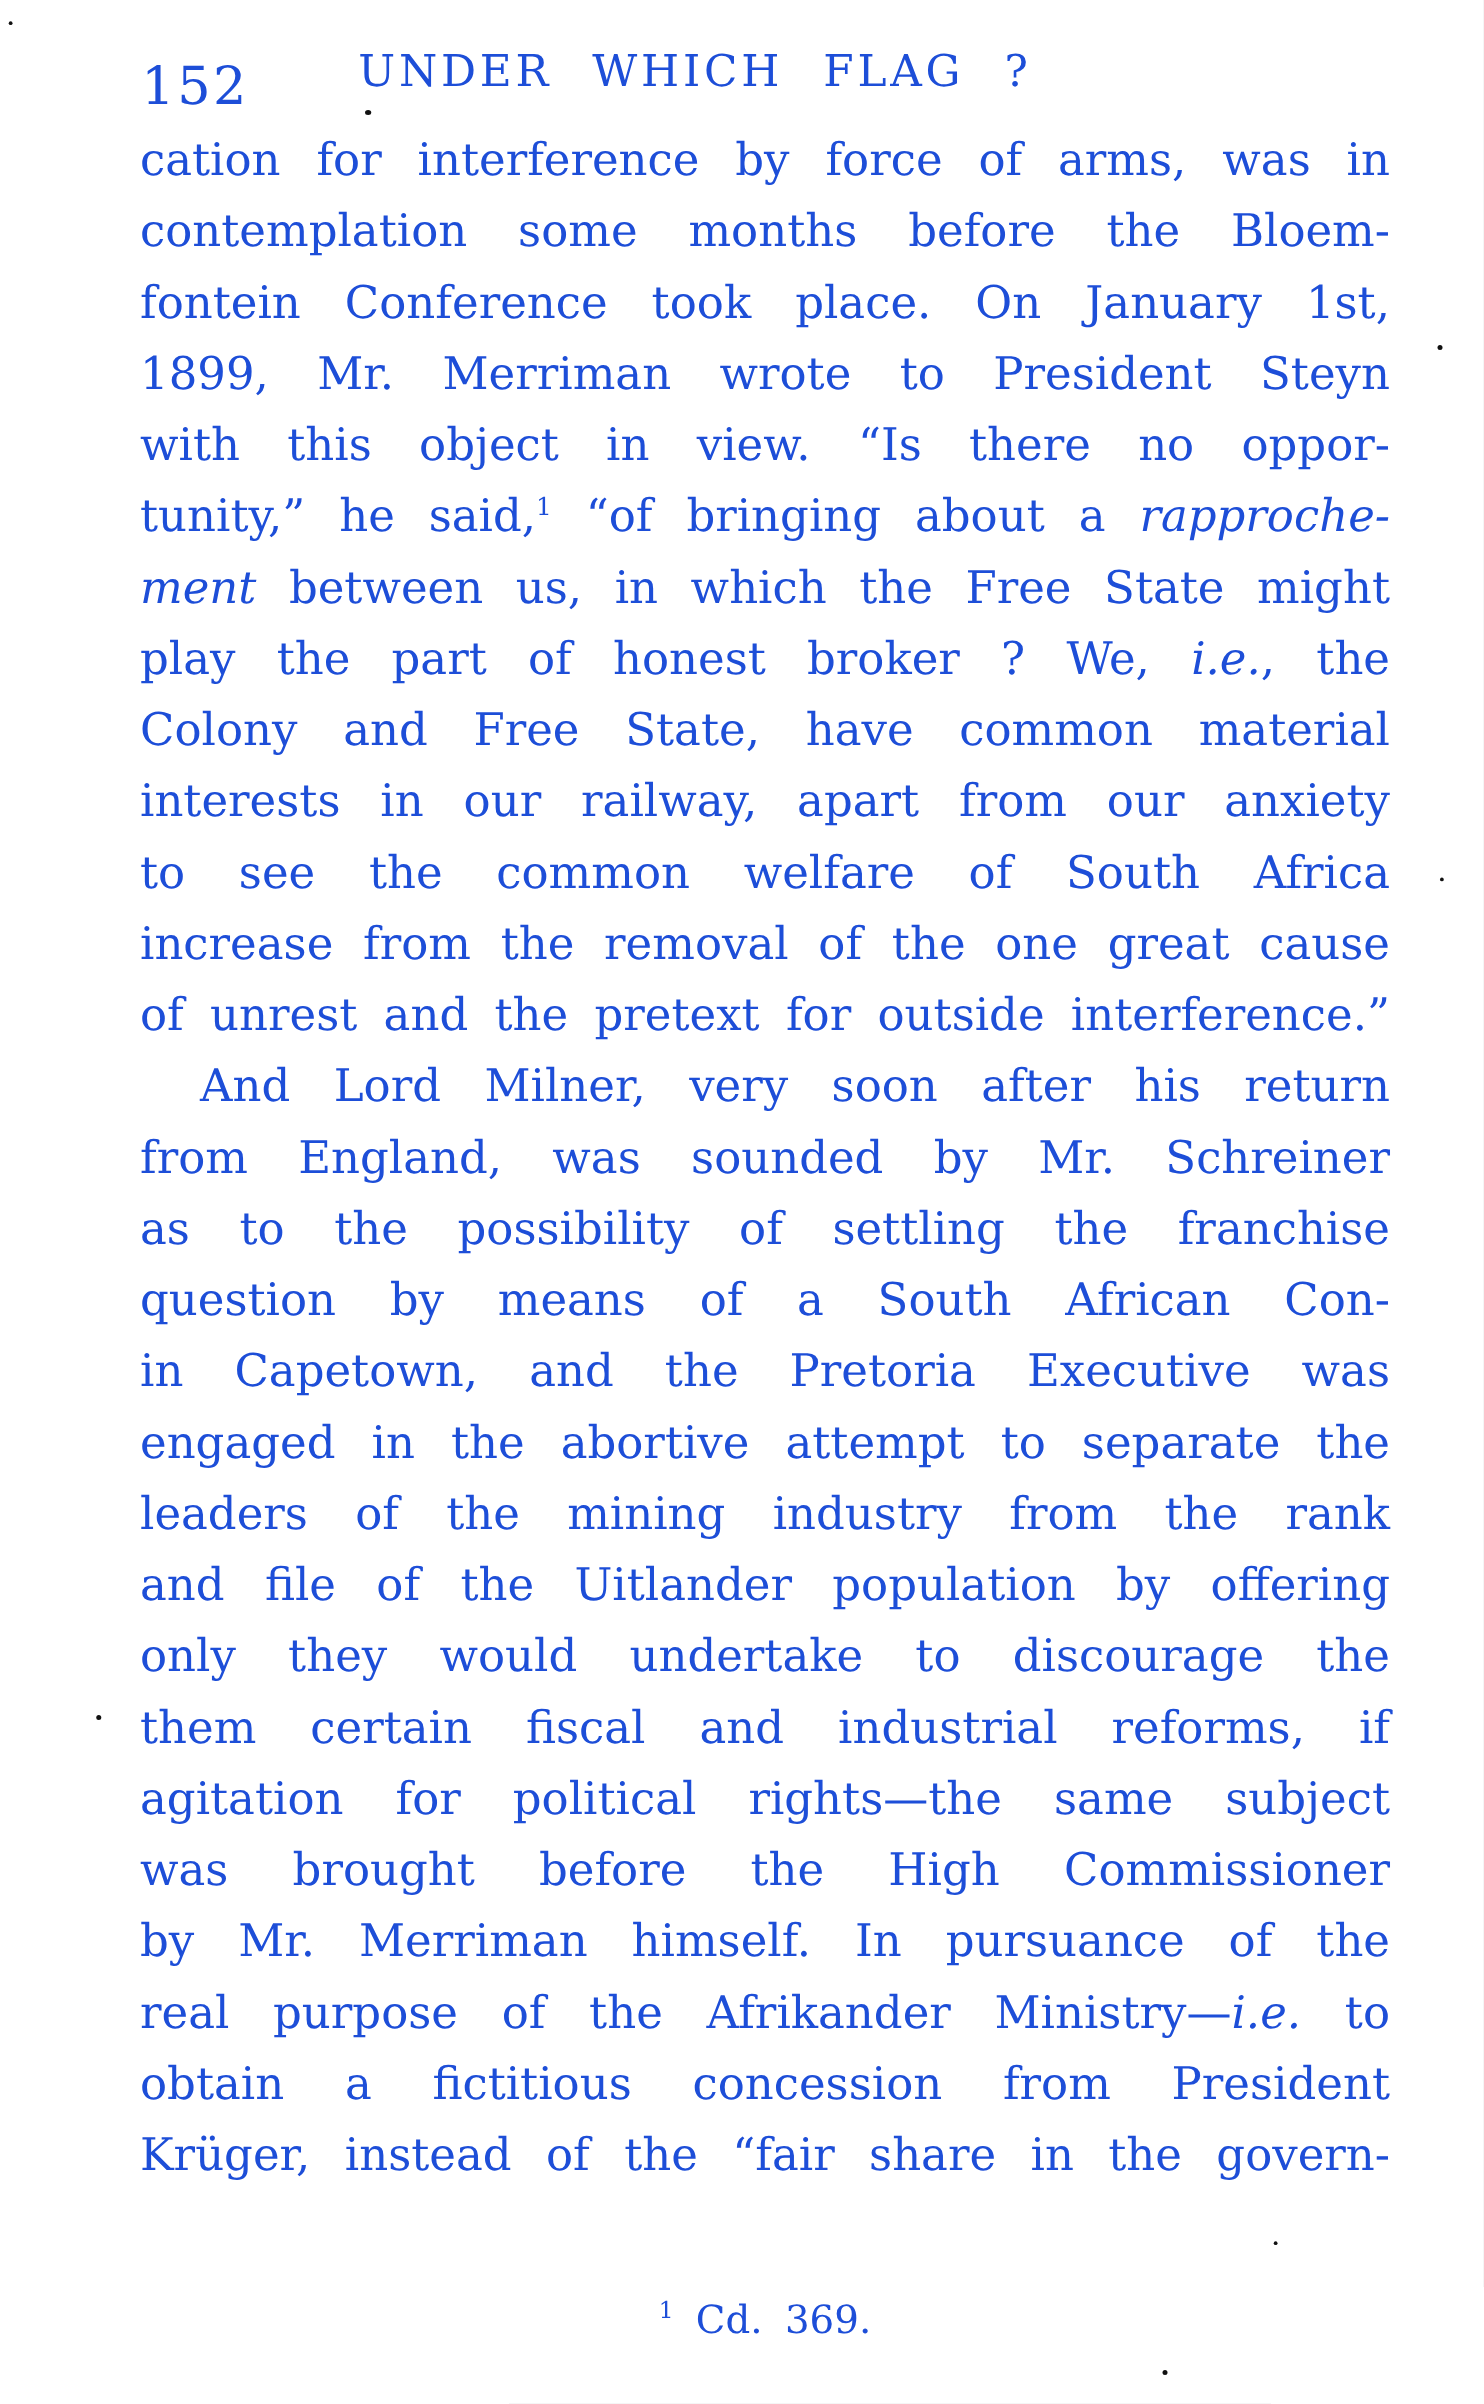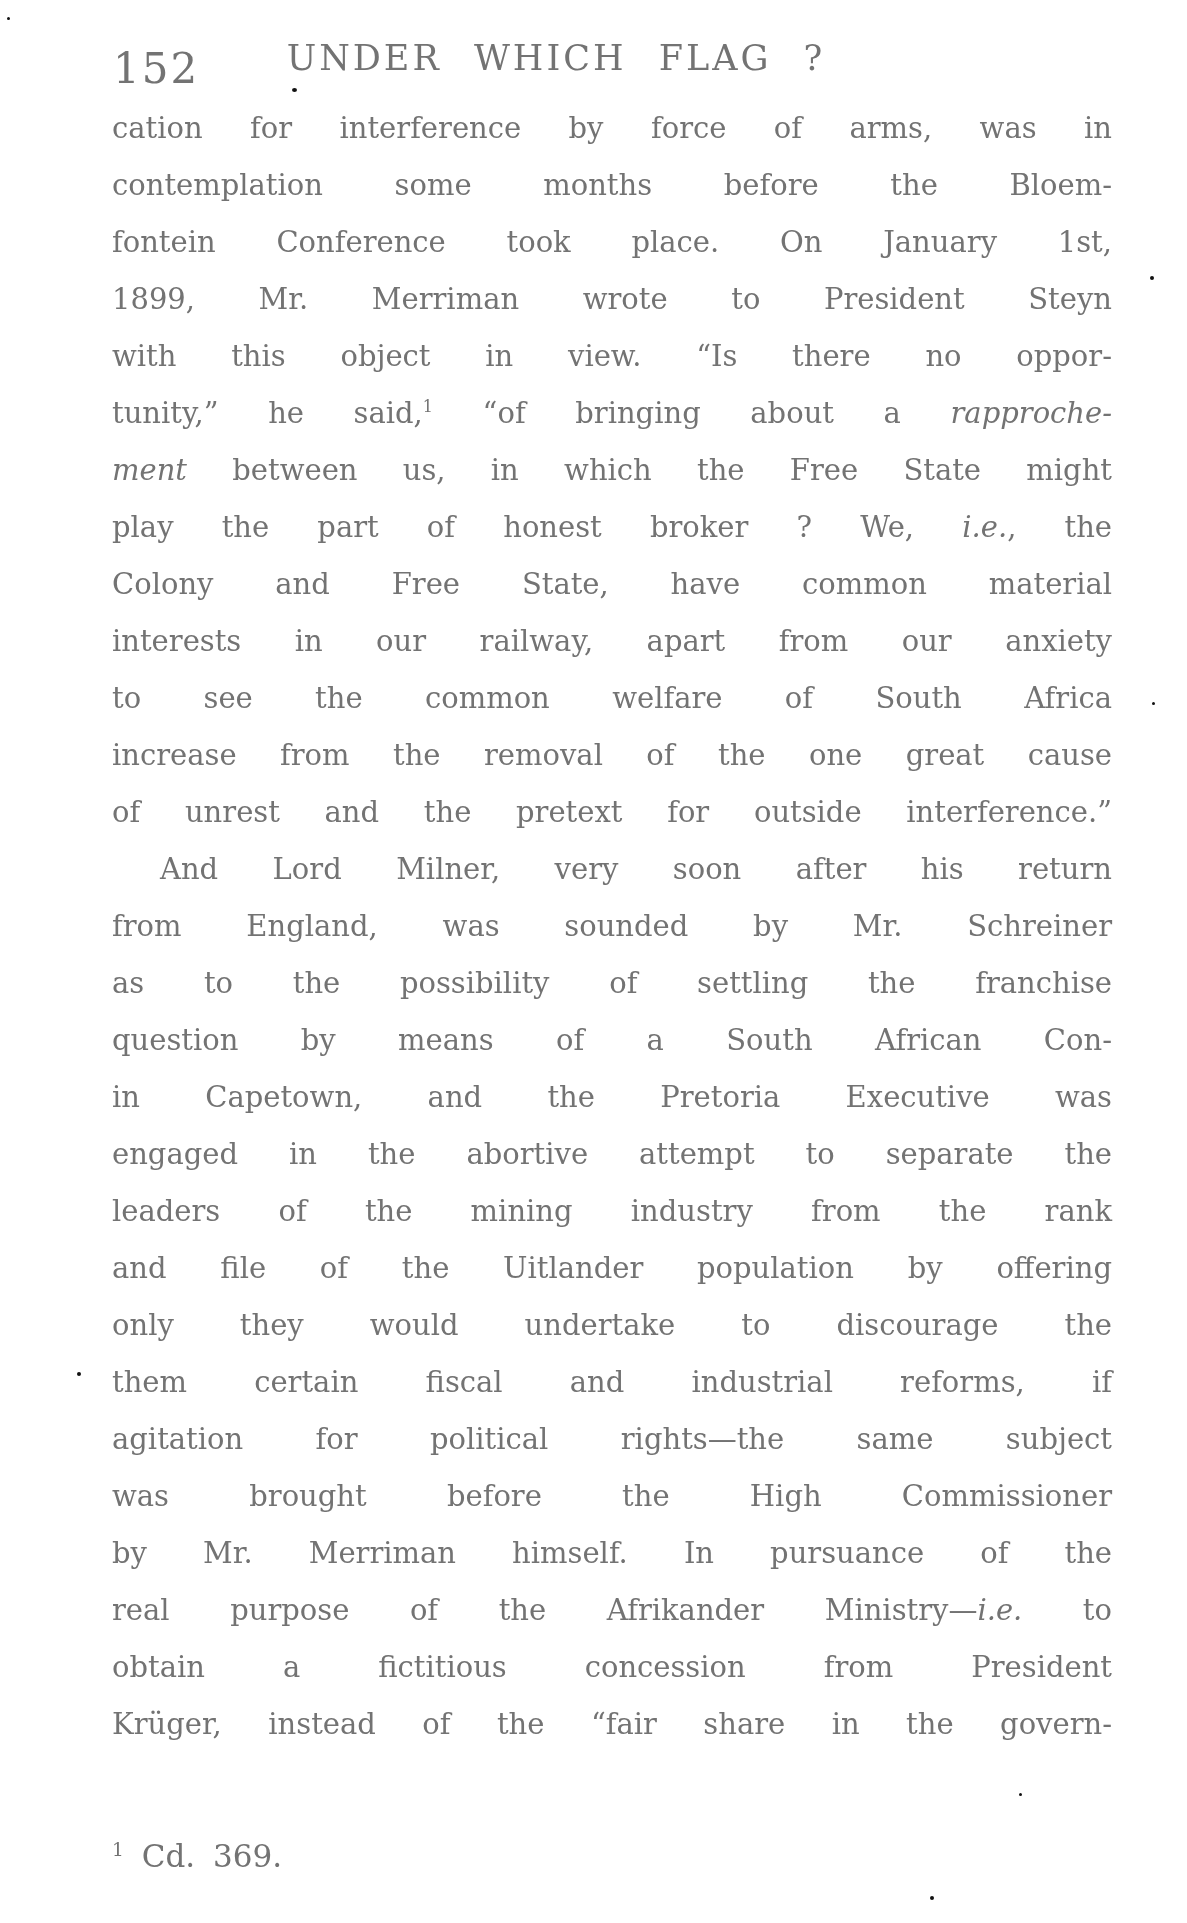--- a/index.html
+++ b/index.html
@@ -7,21 +7,21 @@
     padding: 0;
     background: #e8e8e8;
   }
   #page {
     position: relative;
     width: 1187px;
     height: 1923px;
     background: #ffffff;
     overflow: hidden;
     font-family: "DejaVu Serif", "Liberation Serif", serif;
-    color: #737373;
+    color: #1d4ed8;
   }
   
   #header {
     position: absolute;
     top: 38px;
     left: 0;
     width: 100%;
     height: 60px;
   }
   #page-number {
@@ -44,40 +44,41 @@
   
   #body-block {
     position: absolute;
     top: 100px;
     left: 112px;
     width: 1000px;
   }
   .line {
     height: 57px;
     line-height: 57px;
-    font-size: 29px;
+    font-size: 36px;
     text-align: justify;
     text-align-last: justify;
     overflow: visible;
   }
   .line.indent {
     text-indent: 48px;
   }
   .line sup {
     font-size: 55%;
     line-height: 0;
     vertical-align: super;
   }
   .line i, #footnote i { font-style: italic; }
   
   #footnote {
     position: absolute;
     top: 1838px;
     left: 112px;
     width: 1000px;
+    text-align: center;
     font-size: 31px;
     word-spacing: 8px;
   }
   #footnote sup {
     font-size: 60%;
     vertical-align: super;
     line-height: 0;
   }
   
   .speck {

